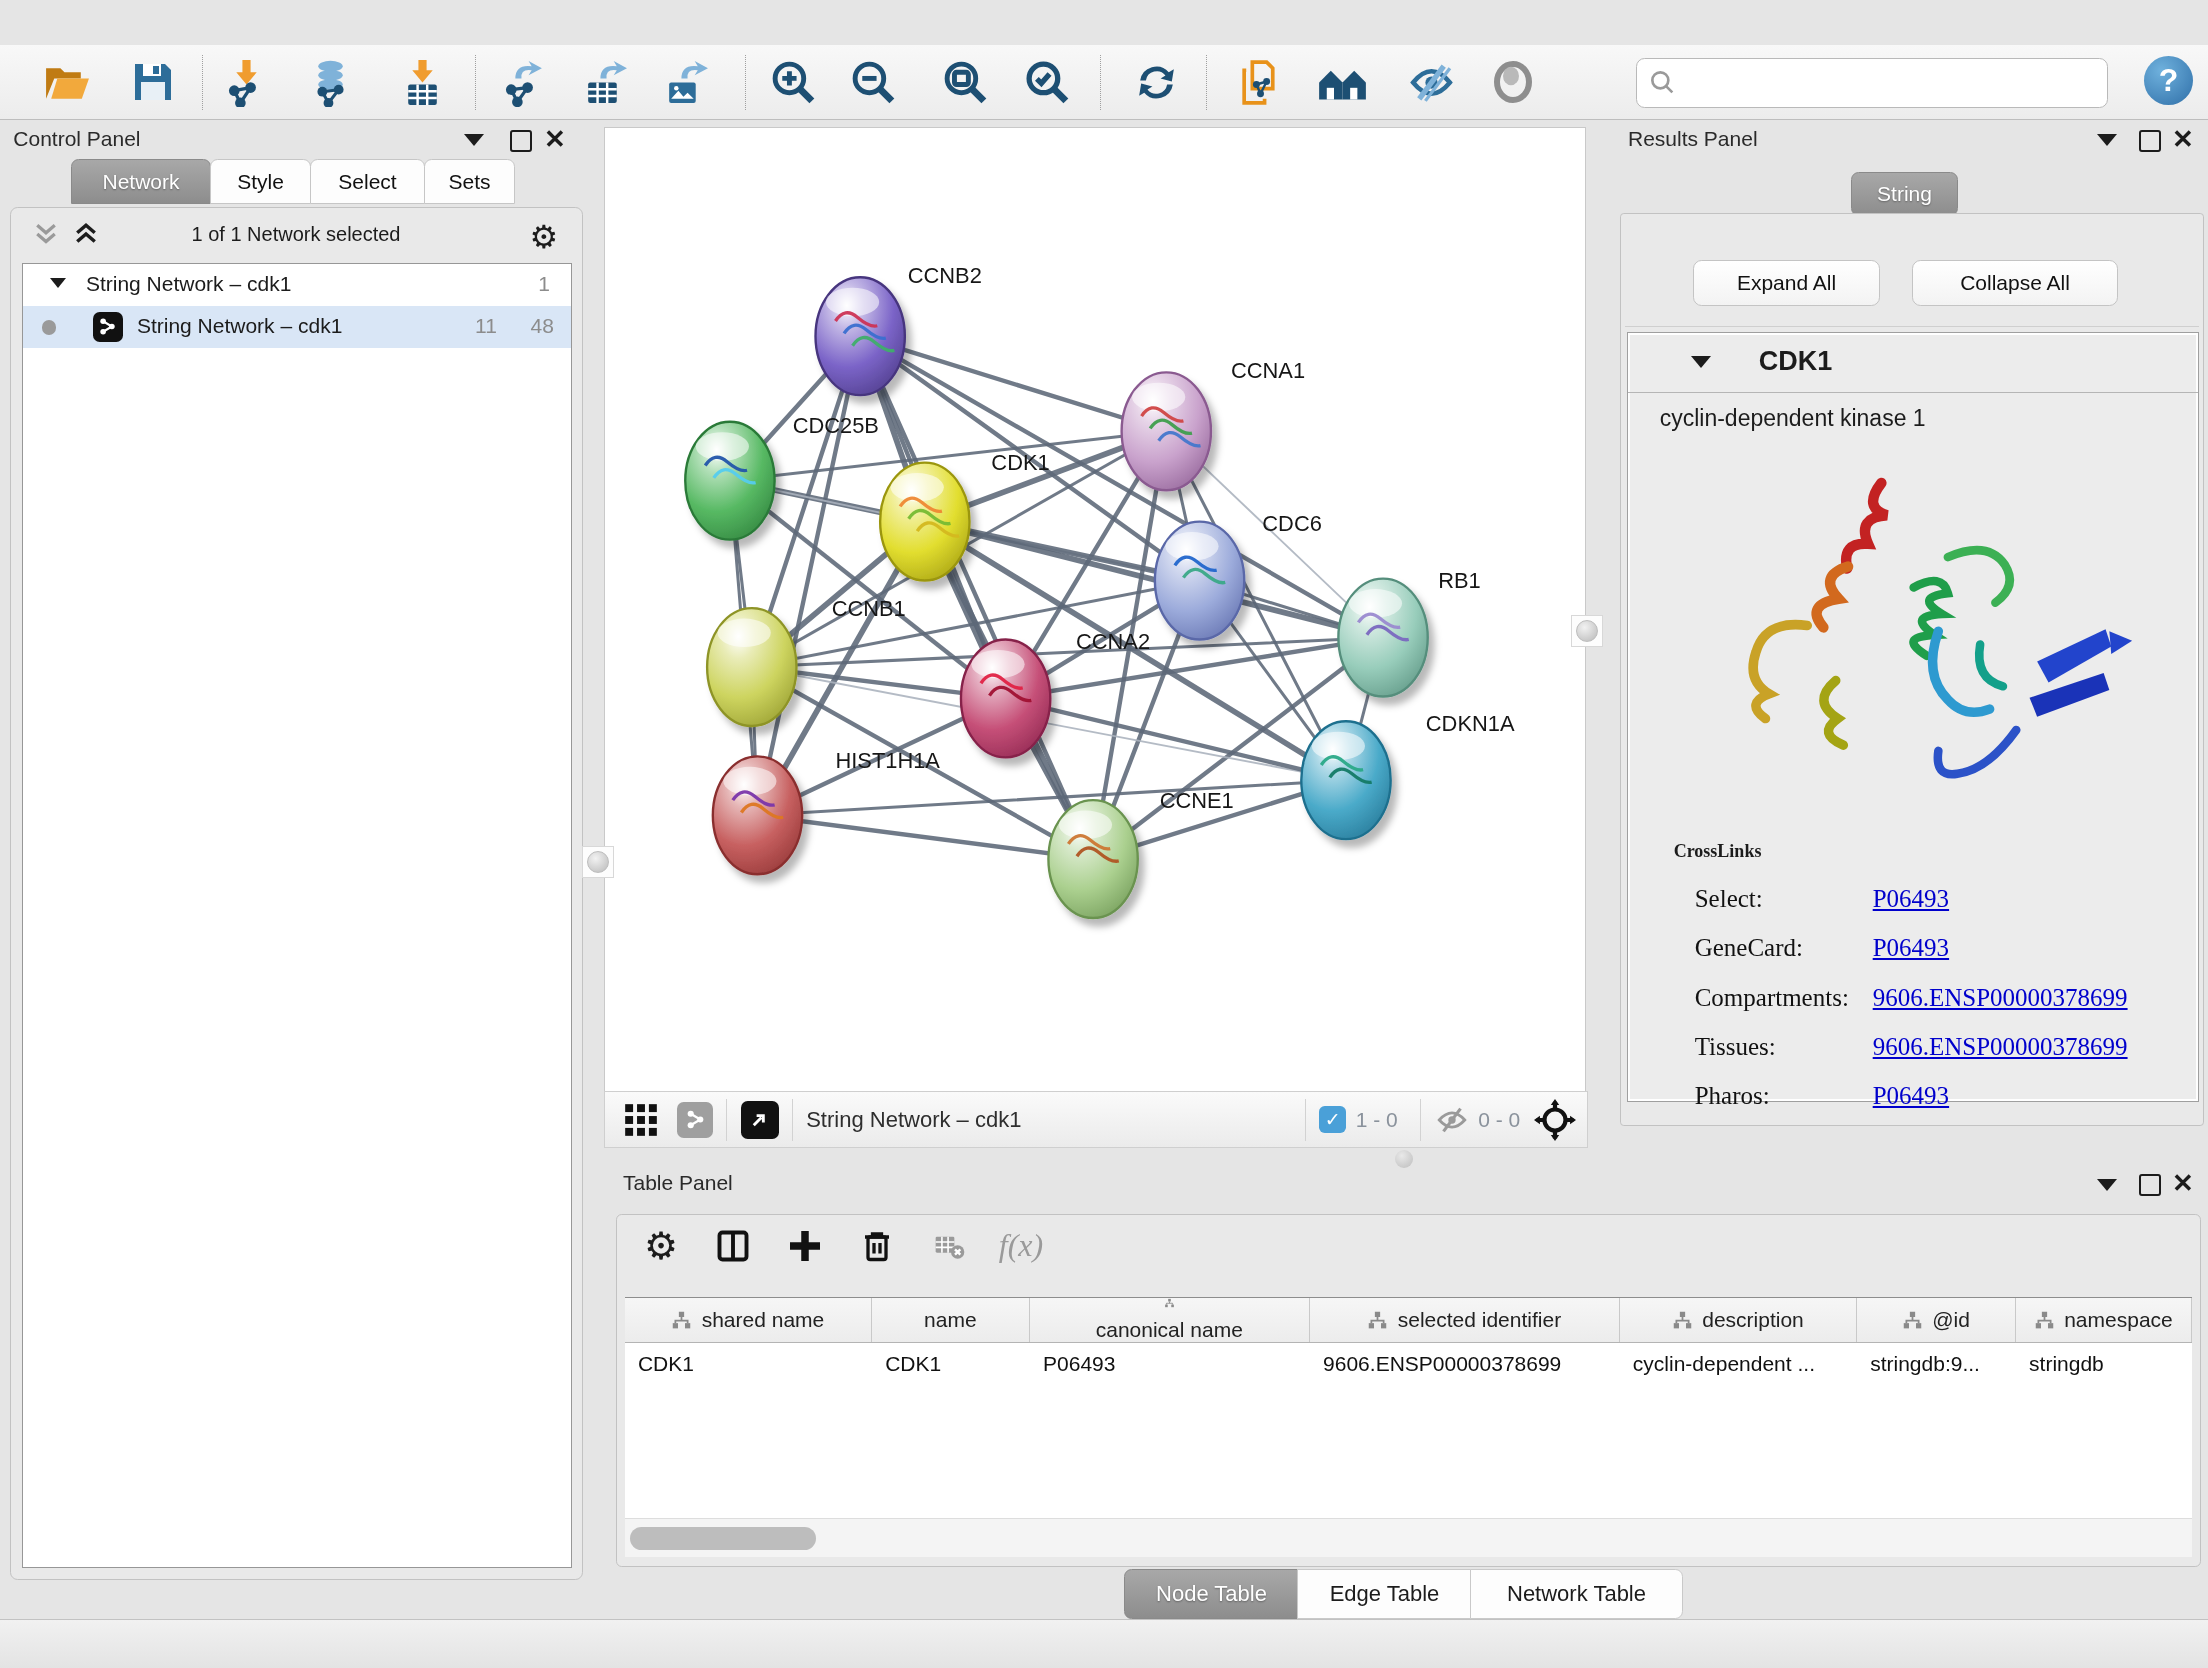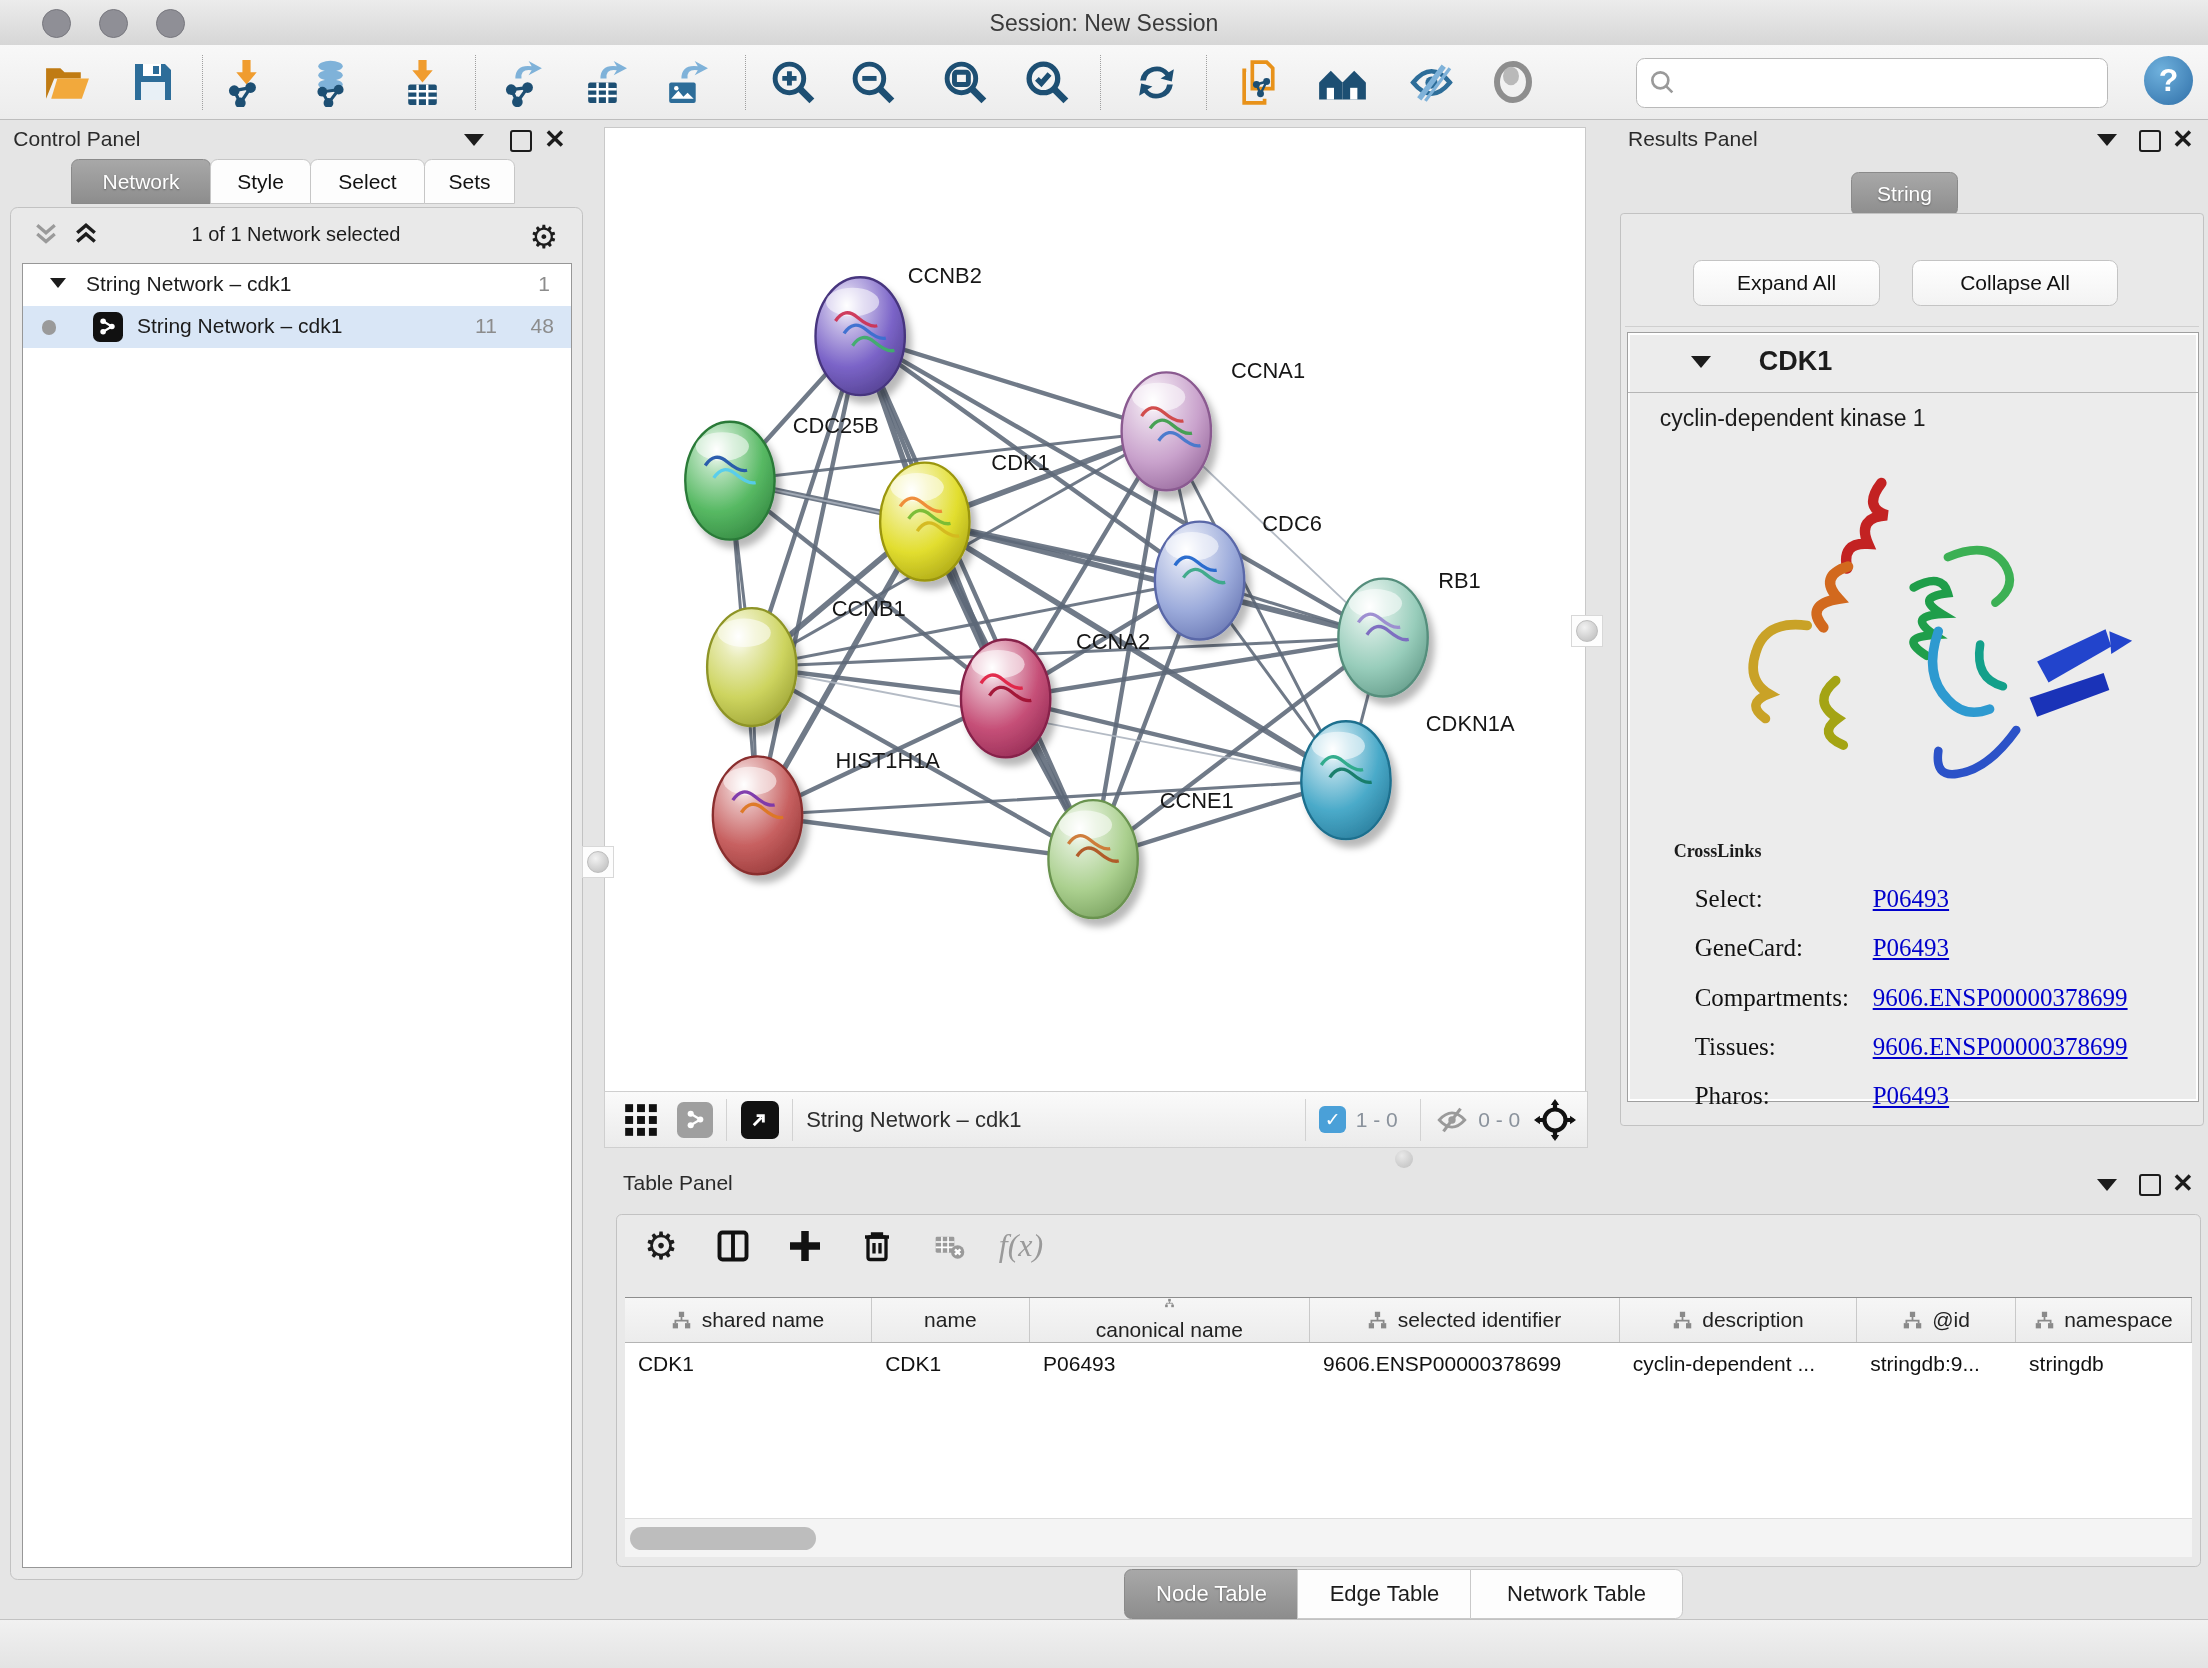--- a/index.html
+++ b/index.html
@@ -79,26 +79,20 @@
   .sb-btn{border:1.9px solid #ababab;background:linear-gradient(#fdfdfd,#f0f0f0);display:flex;
           align-items:flex-end;justify-content:center;margin-top:43px;}
   #memory-btn{font-size:23px;gap:11.4px;color:#111;}
   .dot-green{width:25px;height:25px;border-radius:50%;}
 </style>
 </head>
 <body>
 
 <div id="root">
 
-  <div id="titlebar" class="abs">
-    <div class="tl abs" style="left:42px"></div>
-    <div class="tl abs" style="left:99px"></div>
-    <div class="tl abs" style="left:156px"></div>
-    <div id="win-title" class="abs">Session: New Session</div>
-  </div>
 
   <div id="toolbar" class="abs">
     <div class="tbtn abs" style="left:40px">
       <svg width="49" height="49" viewBox="0 0 24 24">
           <path d="M2 20 V5 h7 l2 2 h8 v3 H6 Z" fill="#c07b13"></path>
           <path d="M4.5 20 L7.5 10 H23 L19.5 20 Z" fill="#f2a93c"></path>
         </svg>
       </div>
     <div class="tbtn abs" style="left:126px">
       <svg width="48" height="48" viewBox="0 0 24 24">

